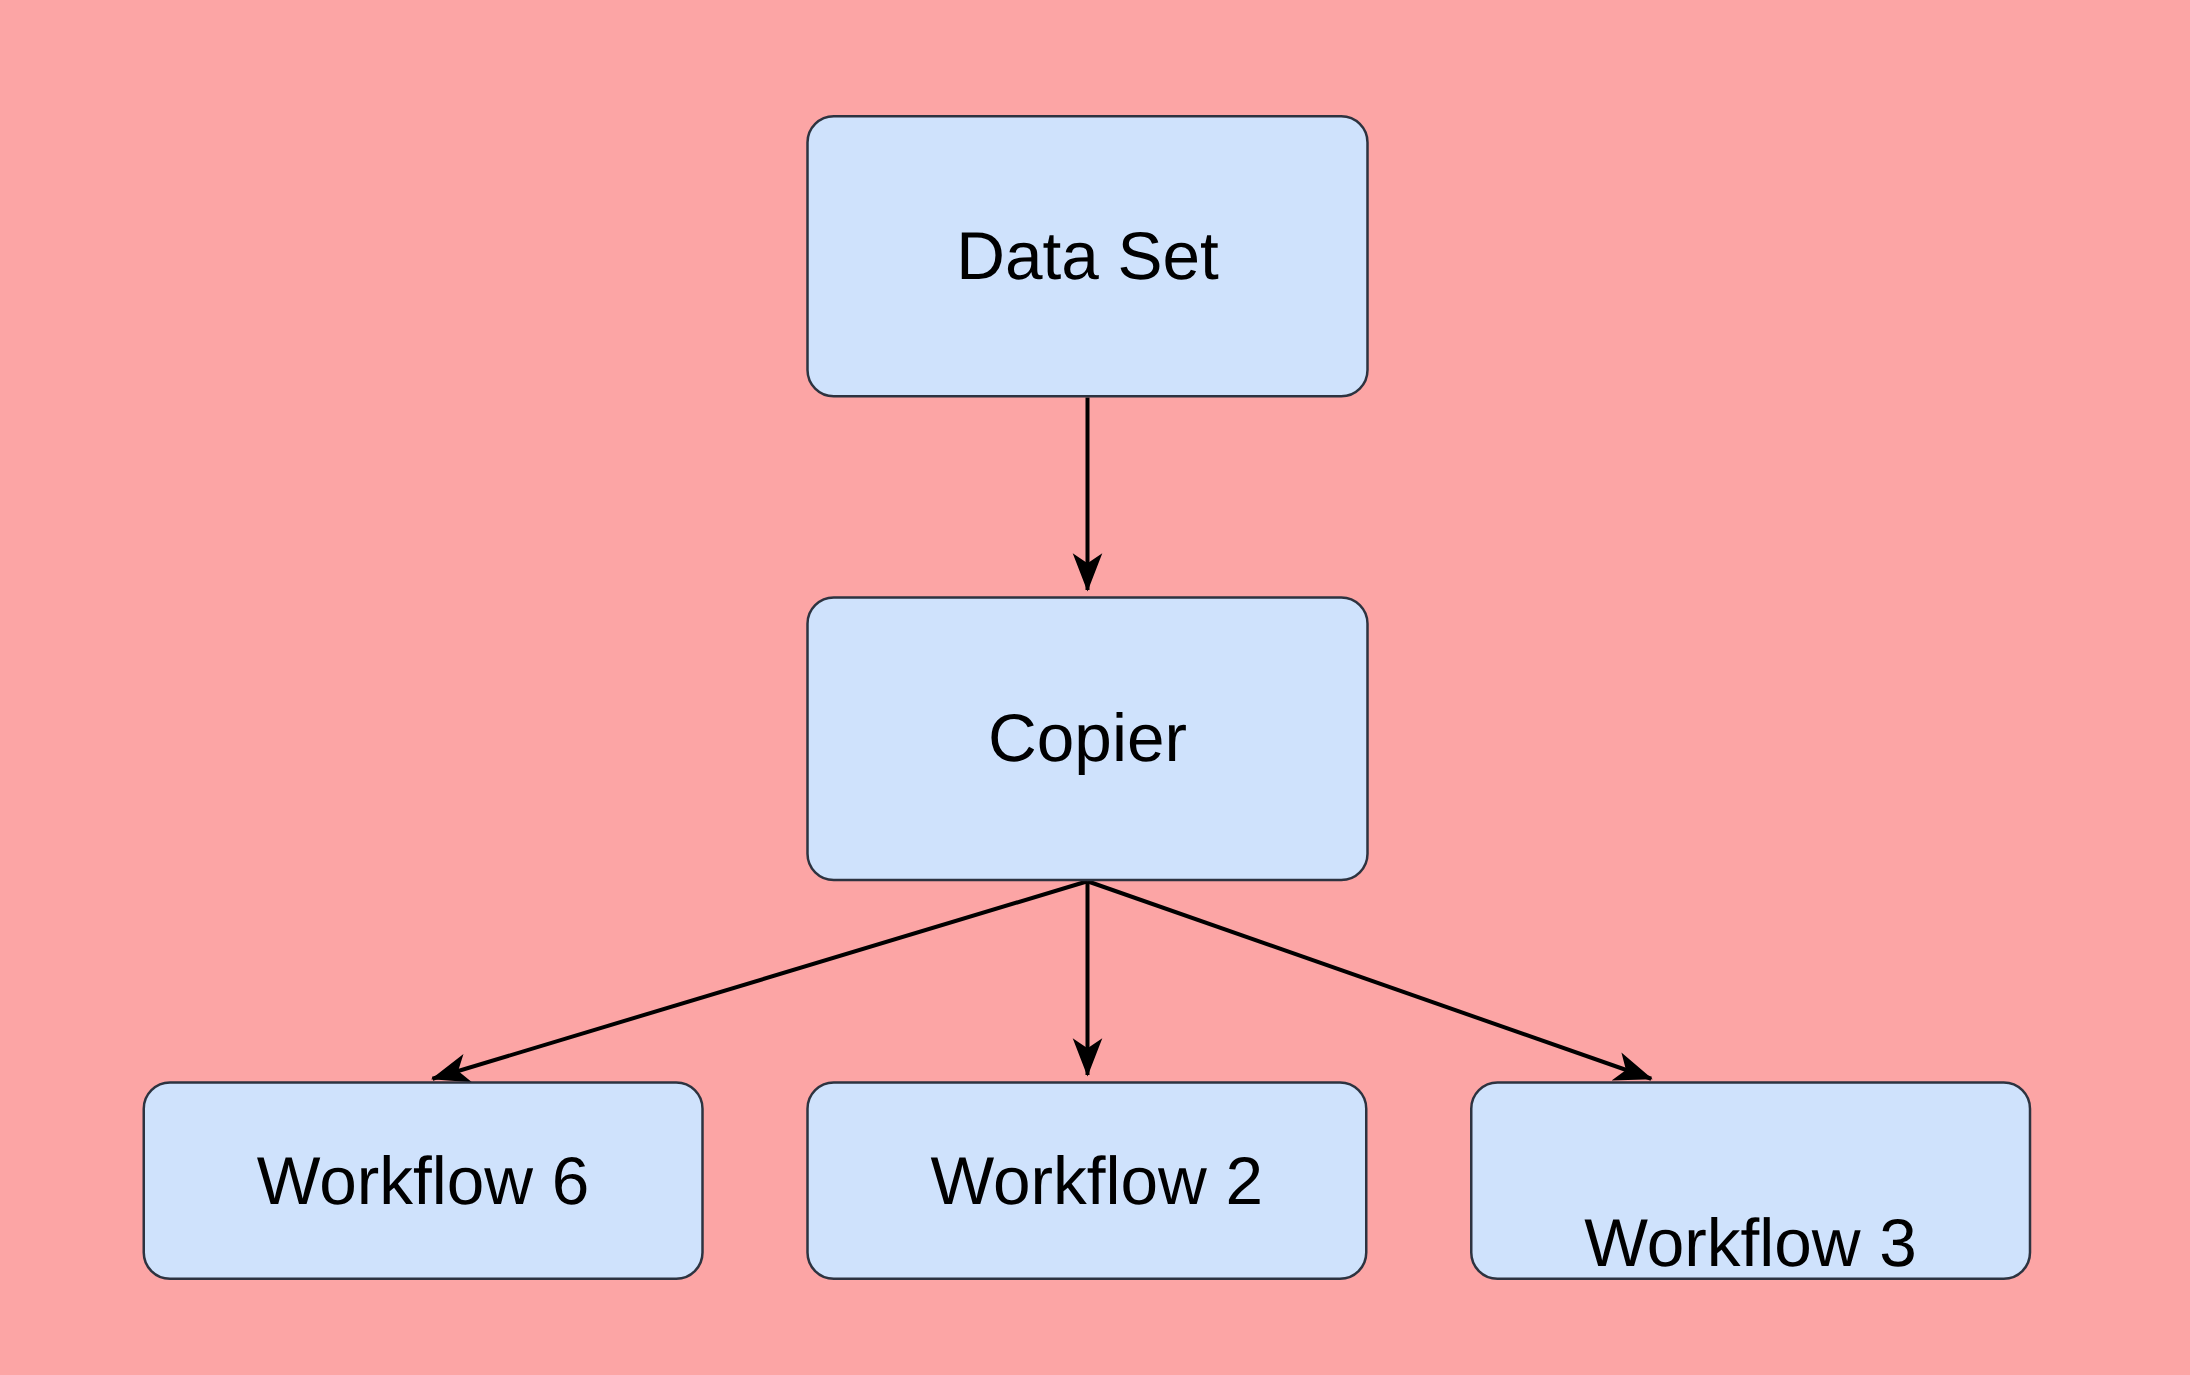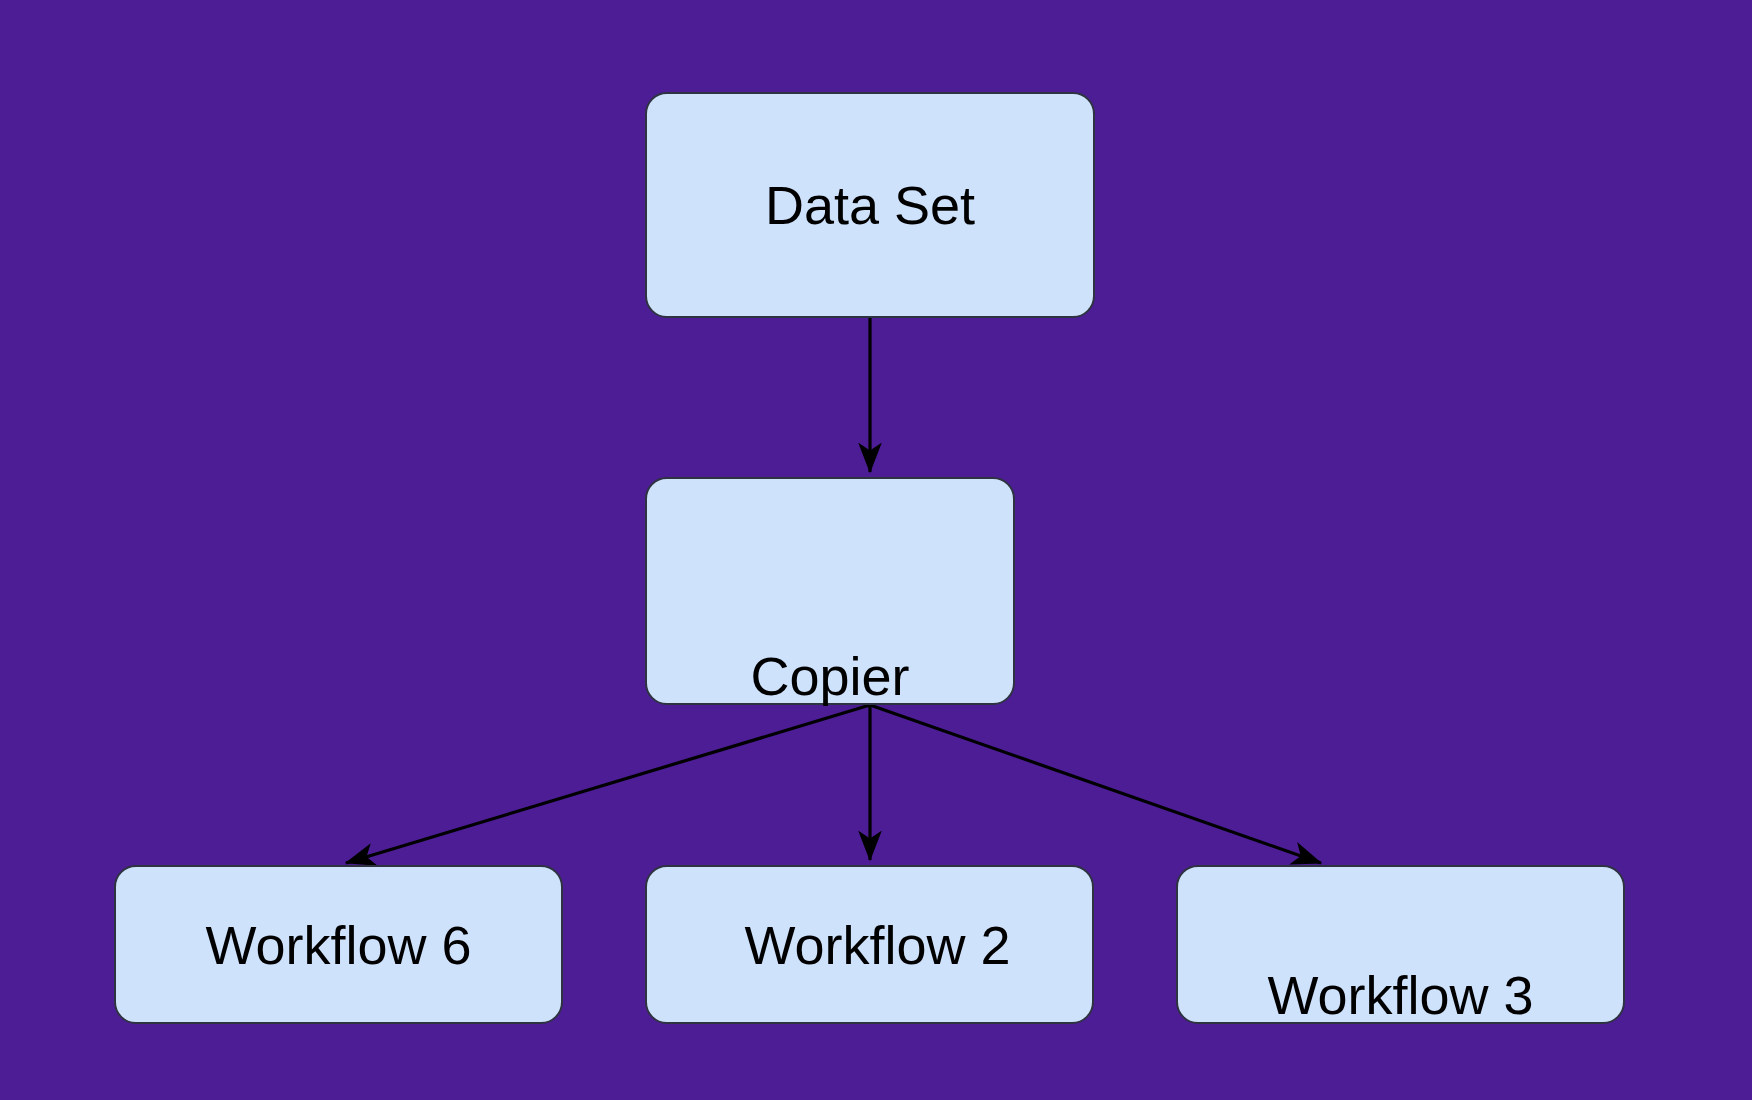--- a/index.html
+++ b/index.html
@@ -11,21 +11,21 @@
     width: 1752px;
     height: 1100px;
     background: #f4f2ed;
     font-family: "Liberation Sans", sans-serif;
     overflow: hidden;
   }
   #canvas {
     position: relative;
     width: 1752px;
     height: 1100px;
-    background: #4c1d95;
+    background: #fca5a5;
   }
   #edge-layer {
     position: absolute;
     left: 0;
     top: 0;
     width: 1752px;
     height: 1100px;
     pointer-events: none;
   }
   .node {
@@ -43,21 +43,21 @@
     font-family: "Liberation Sans", sans-serif;
     font-size: 54px;
     line-height: 1;
     font-weight: 400;
     letter-spacing: 0px;
     white-space: nowrap;
     user-select: none;
   }
   
   #node-dataset   { left: 645px;  top: 92px;  width: 450px; height: 226px; }
-  #node-copier    { left: 645px;  top: 477px; width: 370px; height: 228px; align-items: flex-end; }
+  #node-copier    { left: 645px;  top: 477px; width: 450px; height: 228px; }
   #node-workflow1 { left: 114px;  top: 865px; width: 449px; height: 159px; }
   #node-workflow2 { left: 645px;  top: 865px; width: 449px; height: 159px; padding-left: 16px; }
   #node-workflow3 { left: 1176px; top: 865px; width: 449px; height: 159px; align-items: flex-end; }
 </style>
 </head>
 <body>
 
 <div id="canvas">
 
   <svg id="edge-layer" viewBox="0 0 1752 1100">

